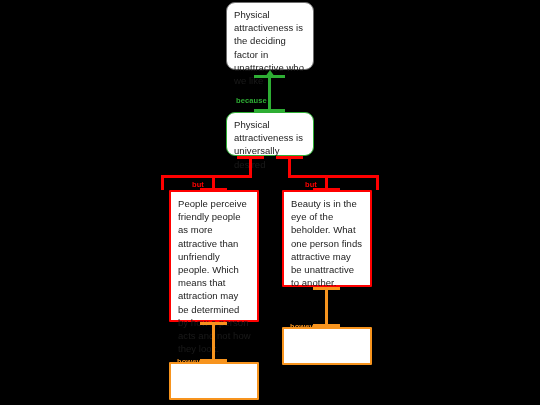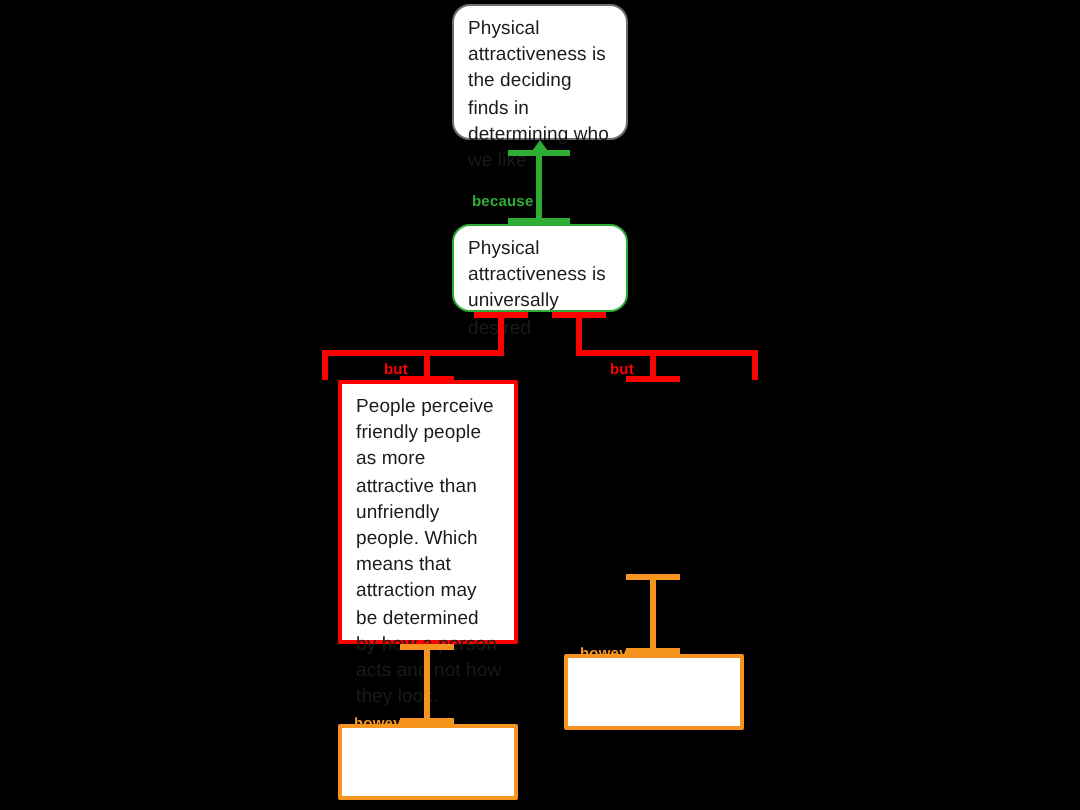--- a/index.html
+++ b/index.html
@@ -80,21 +80,21 @@
   }
   .lbl-green  { color: #2eae34; }
   .lbl-red    { color: #ff0000; }
   .lbl-orange { color: #f7941e; }
 </style>
 </head>
 <body>
 
 <div id="canvas">
 
-  <div class="node node-claim" style="left:226px; top:2px; width:88px; height:68px;">Physical attractiveness is the deciding finds in determining who we like</div>
+  <div class="node node-claim" style="left:226px; top:2px; width:88px; height:68px;">Physical attractiveness is the deciding factor in unattractive who we like</div>
 
   <div class="conn">
 
     <div class="arrow-up" style="left:265px; top:70px;"></div>
 
     <div class="stem g" style="left:268px; top:75px; height:37px;"></div>
 
     <div class="bar g" style="left:254px; top:75px; width:31px;"></div>
 
     <div class="bar g" style="left:254px; top:109px; width:31px;"></div>
@@ -123,20 +123,21 @@
     <div class="stem r" style="left:288px; top:156px; height:21px;"></div>
     <div class="bar r" style="left:288px; top:175px; width:91px;"></div>
     <div class="stem r" style="left:376px; top:175px; height:15px;"></div>
     <div class="bar r" style="left:313px; top:188px; width:27px;"></div>
     <div class="stem r" style="left:325px; top:175px; height:15px;"></div>
   </div>
   <div class="conn-label lbl-red" style="left:305px; top:180px;">but</div>
 
   <div class="node node-objection" style="left:169px; top:190px; width:90px; height:132px;">People perceive friendly people as more attractive than unfriendly people. Which means that attraction may be determined by how a person acts and not how they look.</div>
 
+  <div class="node node-objection" style="left:282px; top:190px; width:90px; height:97px;">Beauty is in the eye of the beholder. What one person finds attractive may be unattractive to another.</div>
 
   <div class="conn">
     <div class="bar o" style="left:200px; top:322px; width:27px;"></div>
     <div class="stem o" style="left:212px; top:322px; height:40px;"></div>
     <div class="bar o" style="left:200px; top:359px; width:27px;"></div>
   </div>
   <div class="conn-label lbl-orange" style="left:177px; top:357px;">however</div>
 
   <div class="conn">
     <div class="bar o" style="left:313px; top:287px; width:27px;"></div>

